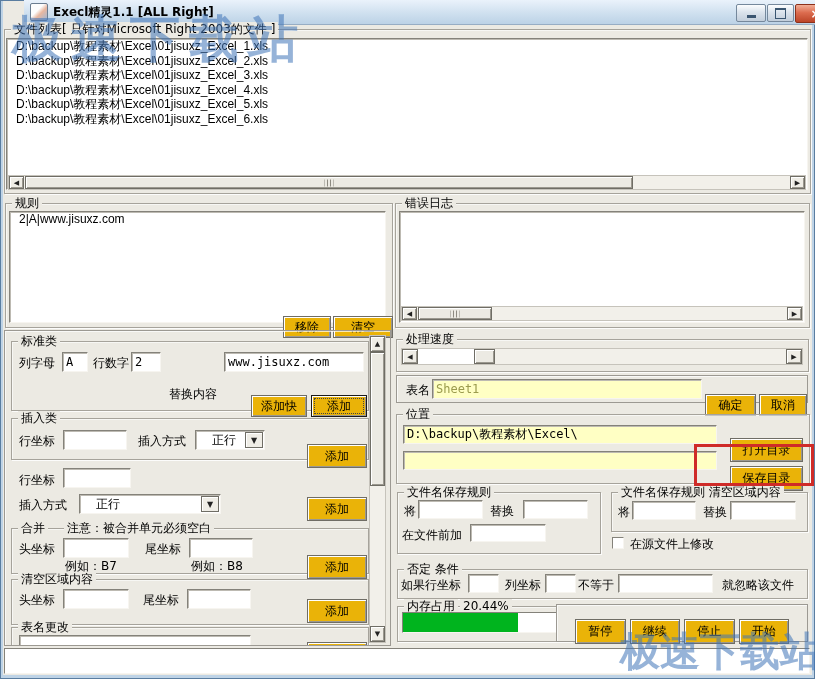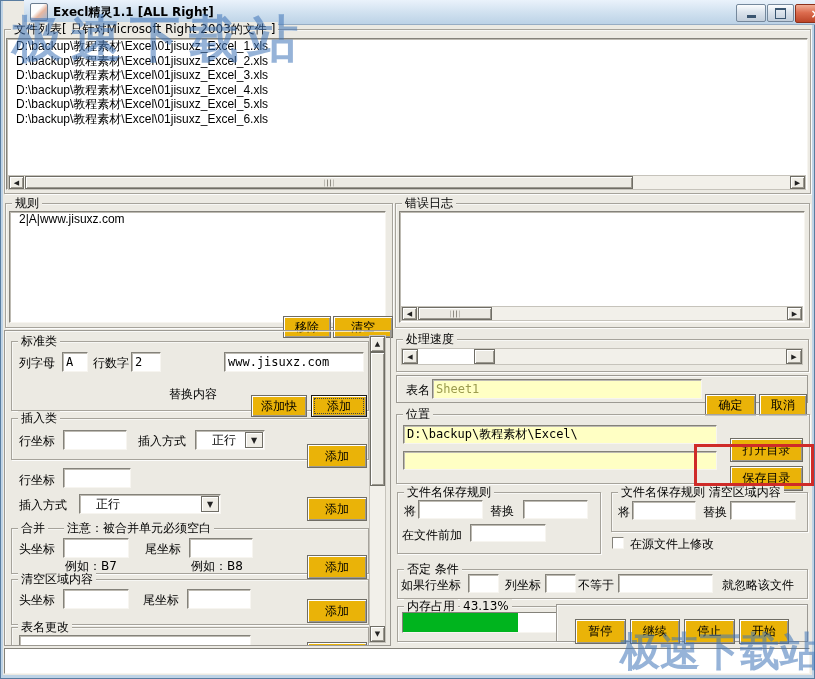--- a/index.html
+++ b/index.html
@@ -233,21 +233,21 @@
   <span class="s-lbl" style="position:absolute;left:401px;top:578px;">如果行坐标</span>
   <input class="txt" style="left: 468px; top: 574px; width: 31px; height: 19px;" value="">
   <span class="s-lbl" style="position:absolute;left:505px;top:578px;">列坐标</span>
   <input class="txt" style="left: 545px; top: 574px; width: 31px; height: 19px;" value="">
   <span class="s-lbl" style="position:absolute;left:578px;top:578px;">不等于</span>
   <input class="txt" style="left: 618px; top: 574px; width: 95px; height: 19px;" value="">
   <span class="s-lbl" style="position:absolute;left:722px;top:578px;">就忽略该文件</span>
 
   <div class="grp" style="left:397px;top:606px;width:173px;height:34px;">
     <span class="lbl">内存占用</span>
-    <span class="lbl" style="left:62px;">43.13%</span>
+    <span class="lbl" style="left:62px;">20.44%</span>
   </div>
   <div class="progress-track" style="left:402px;top:612px;width:160px;height:21px;">
     <div class="progress-fill" style="width: 72.89%;"></div>
   </div>
 
   <div class="panel" style="left:556px;top:604px;width:252px;height:33px;display:flex;align-items:center;justify-content:space-between;gap:4px;padding:18px;background:#eceae3;">
     <div class="btn" style="position:static;width:54px;height:25px;">暂停</div>
     <div class="btn" style="position:static;width:54px;height:25px;">继续</div>
     <div class="btn" style="position:static;width:54px;height:25px;">停止</div>
     <div class="btn" style="position:static;width:54px;height:25px;">开始</div>

